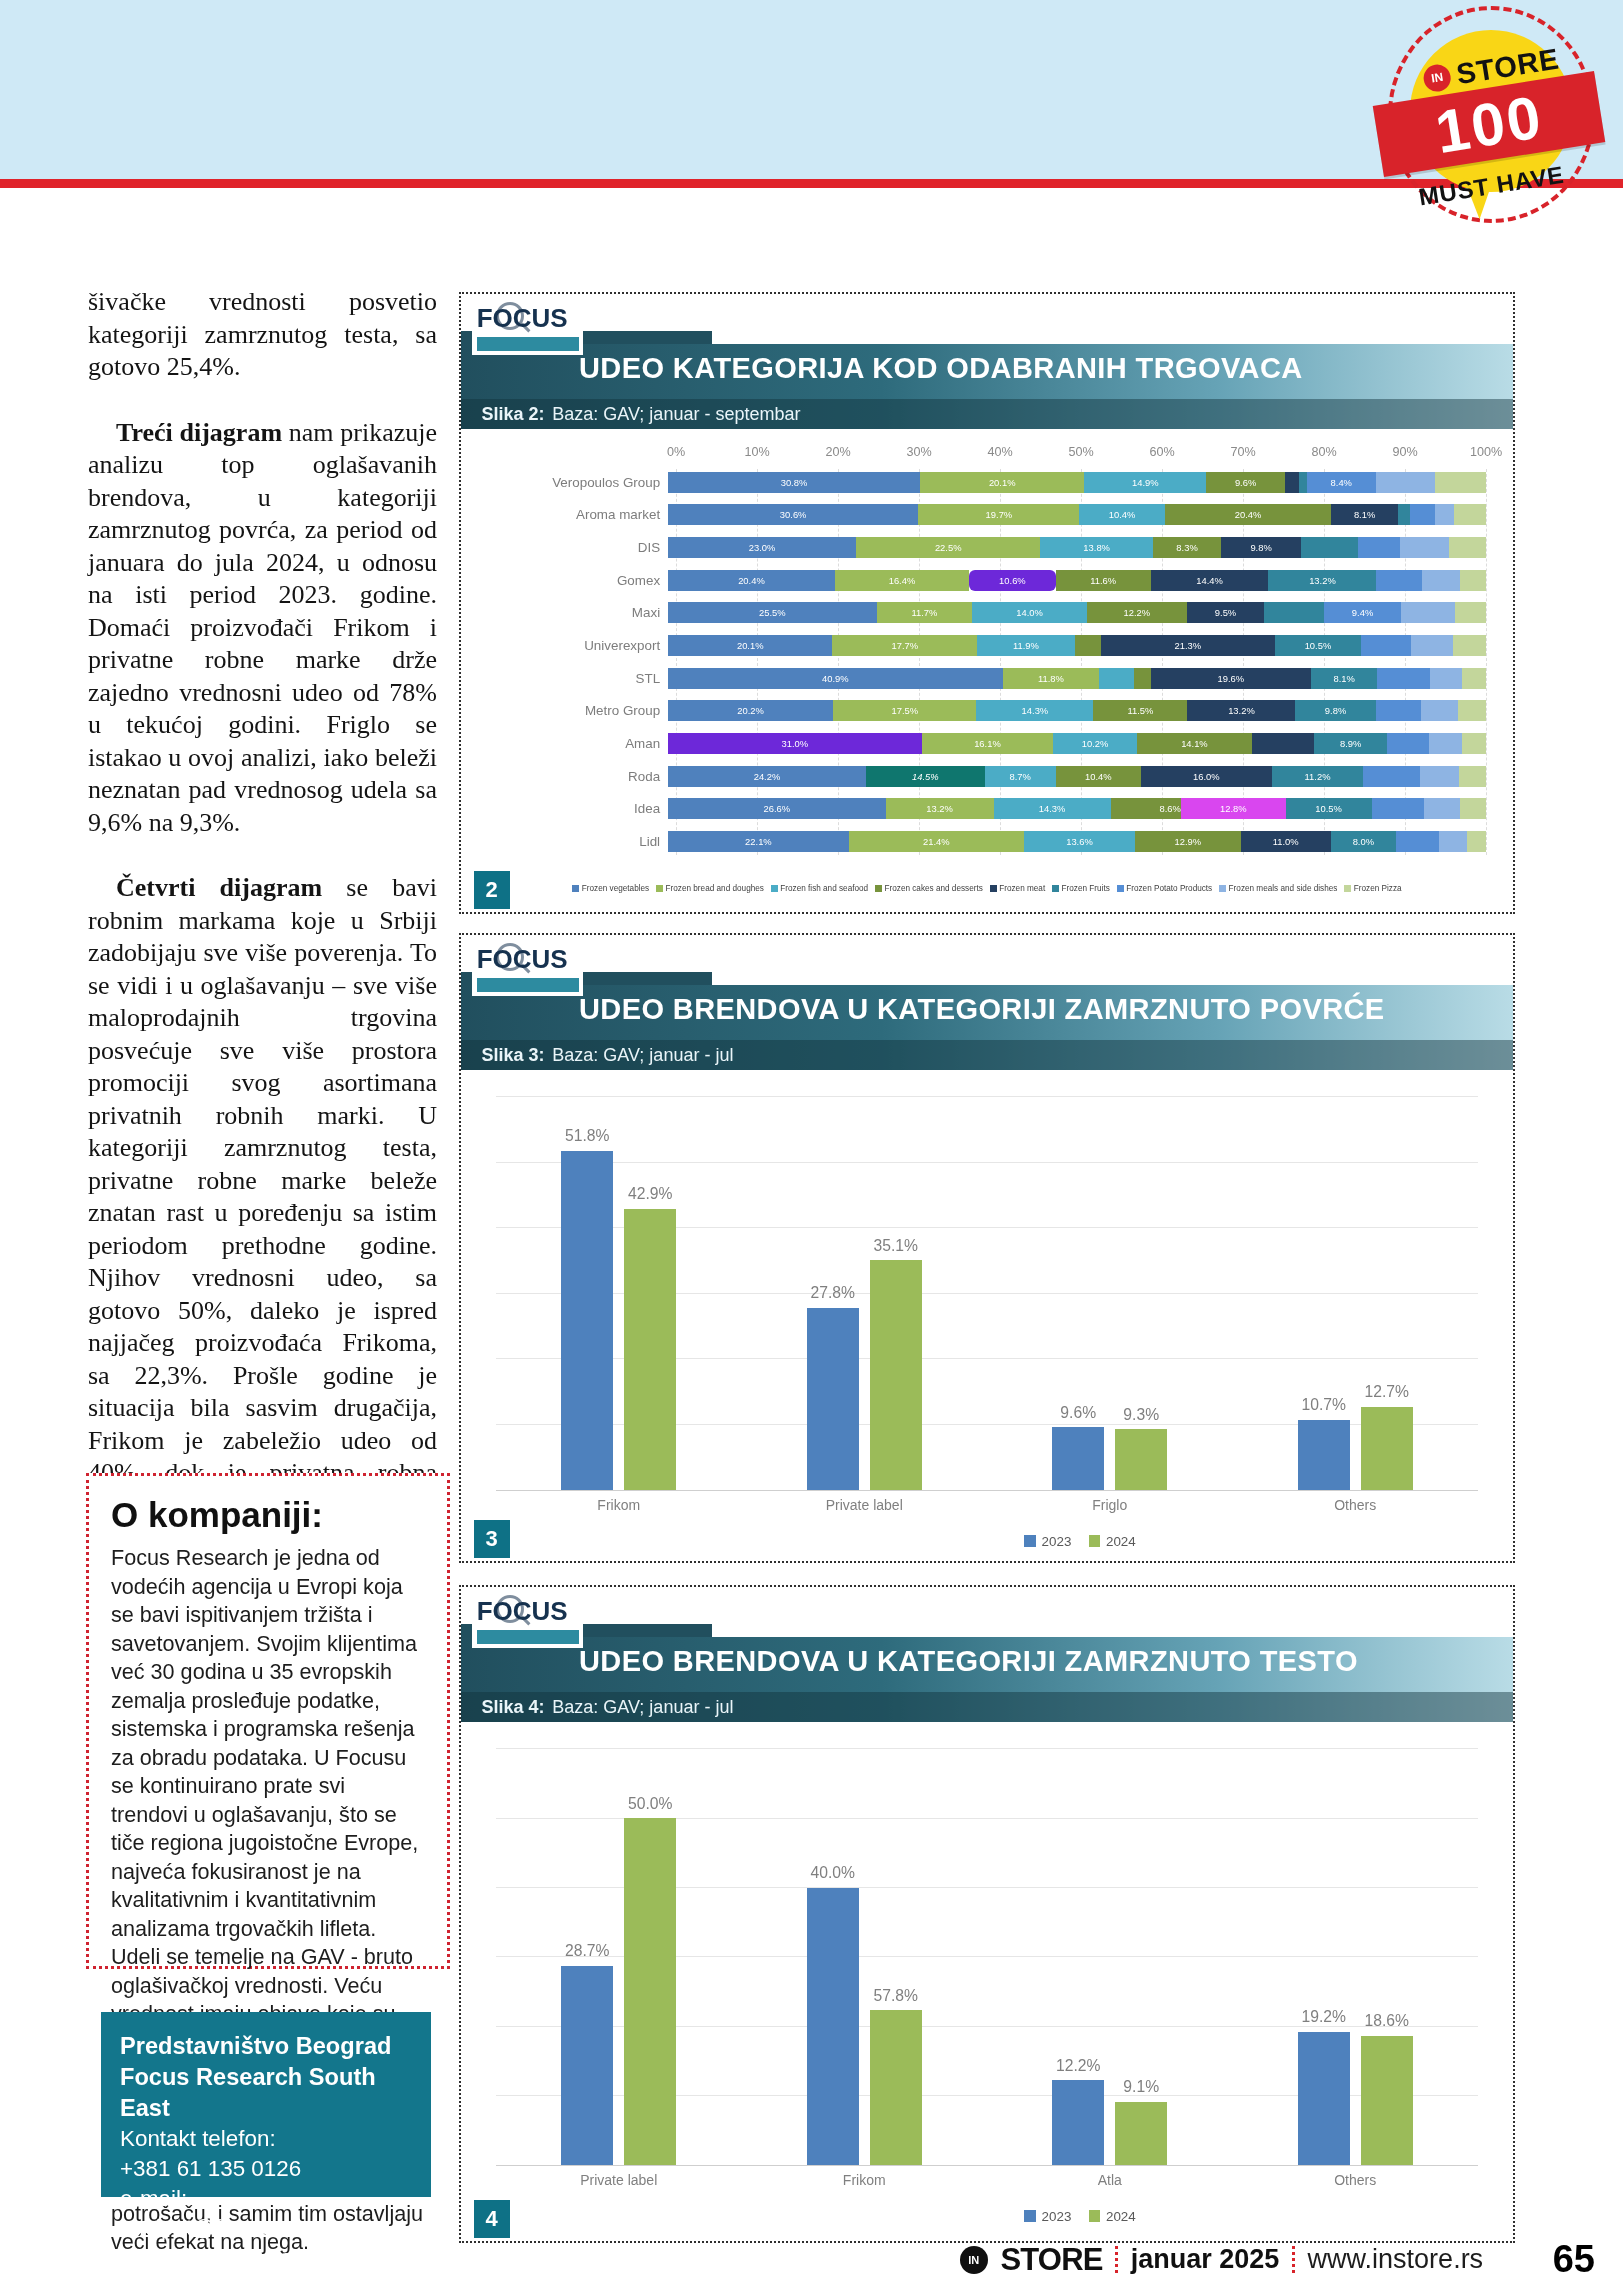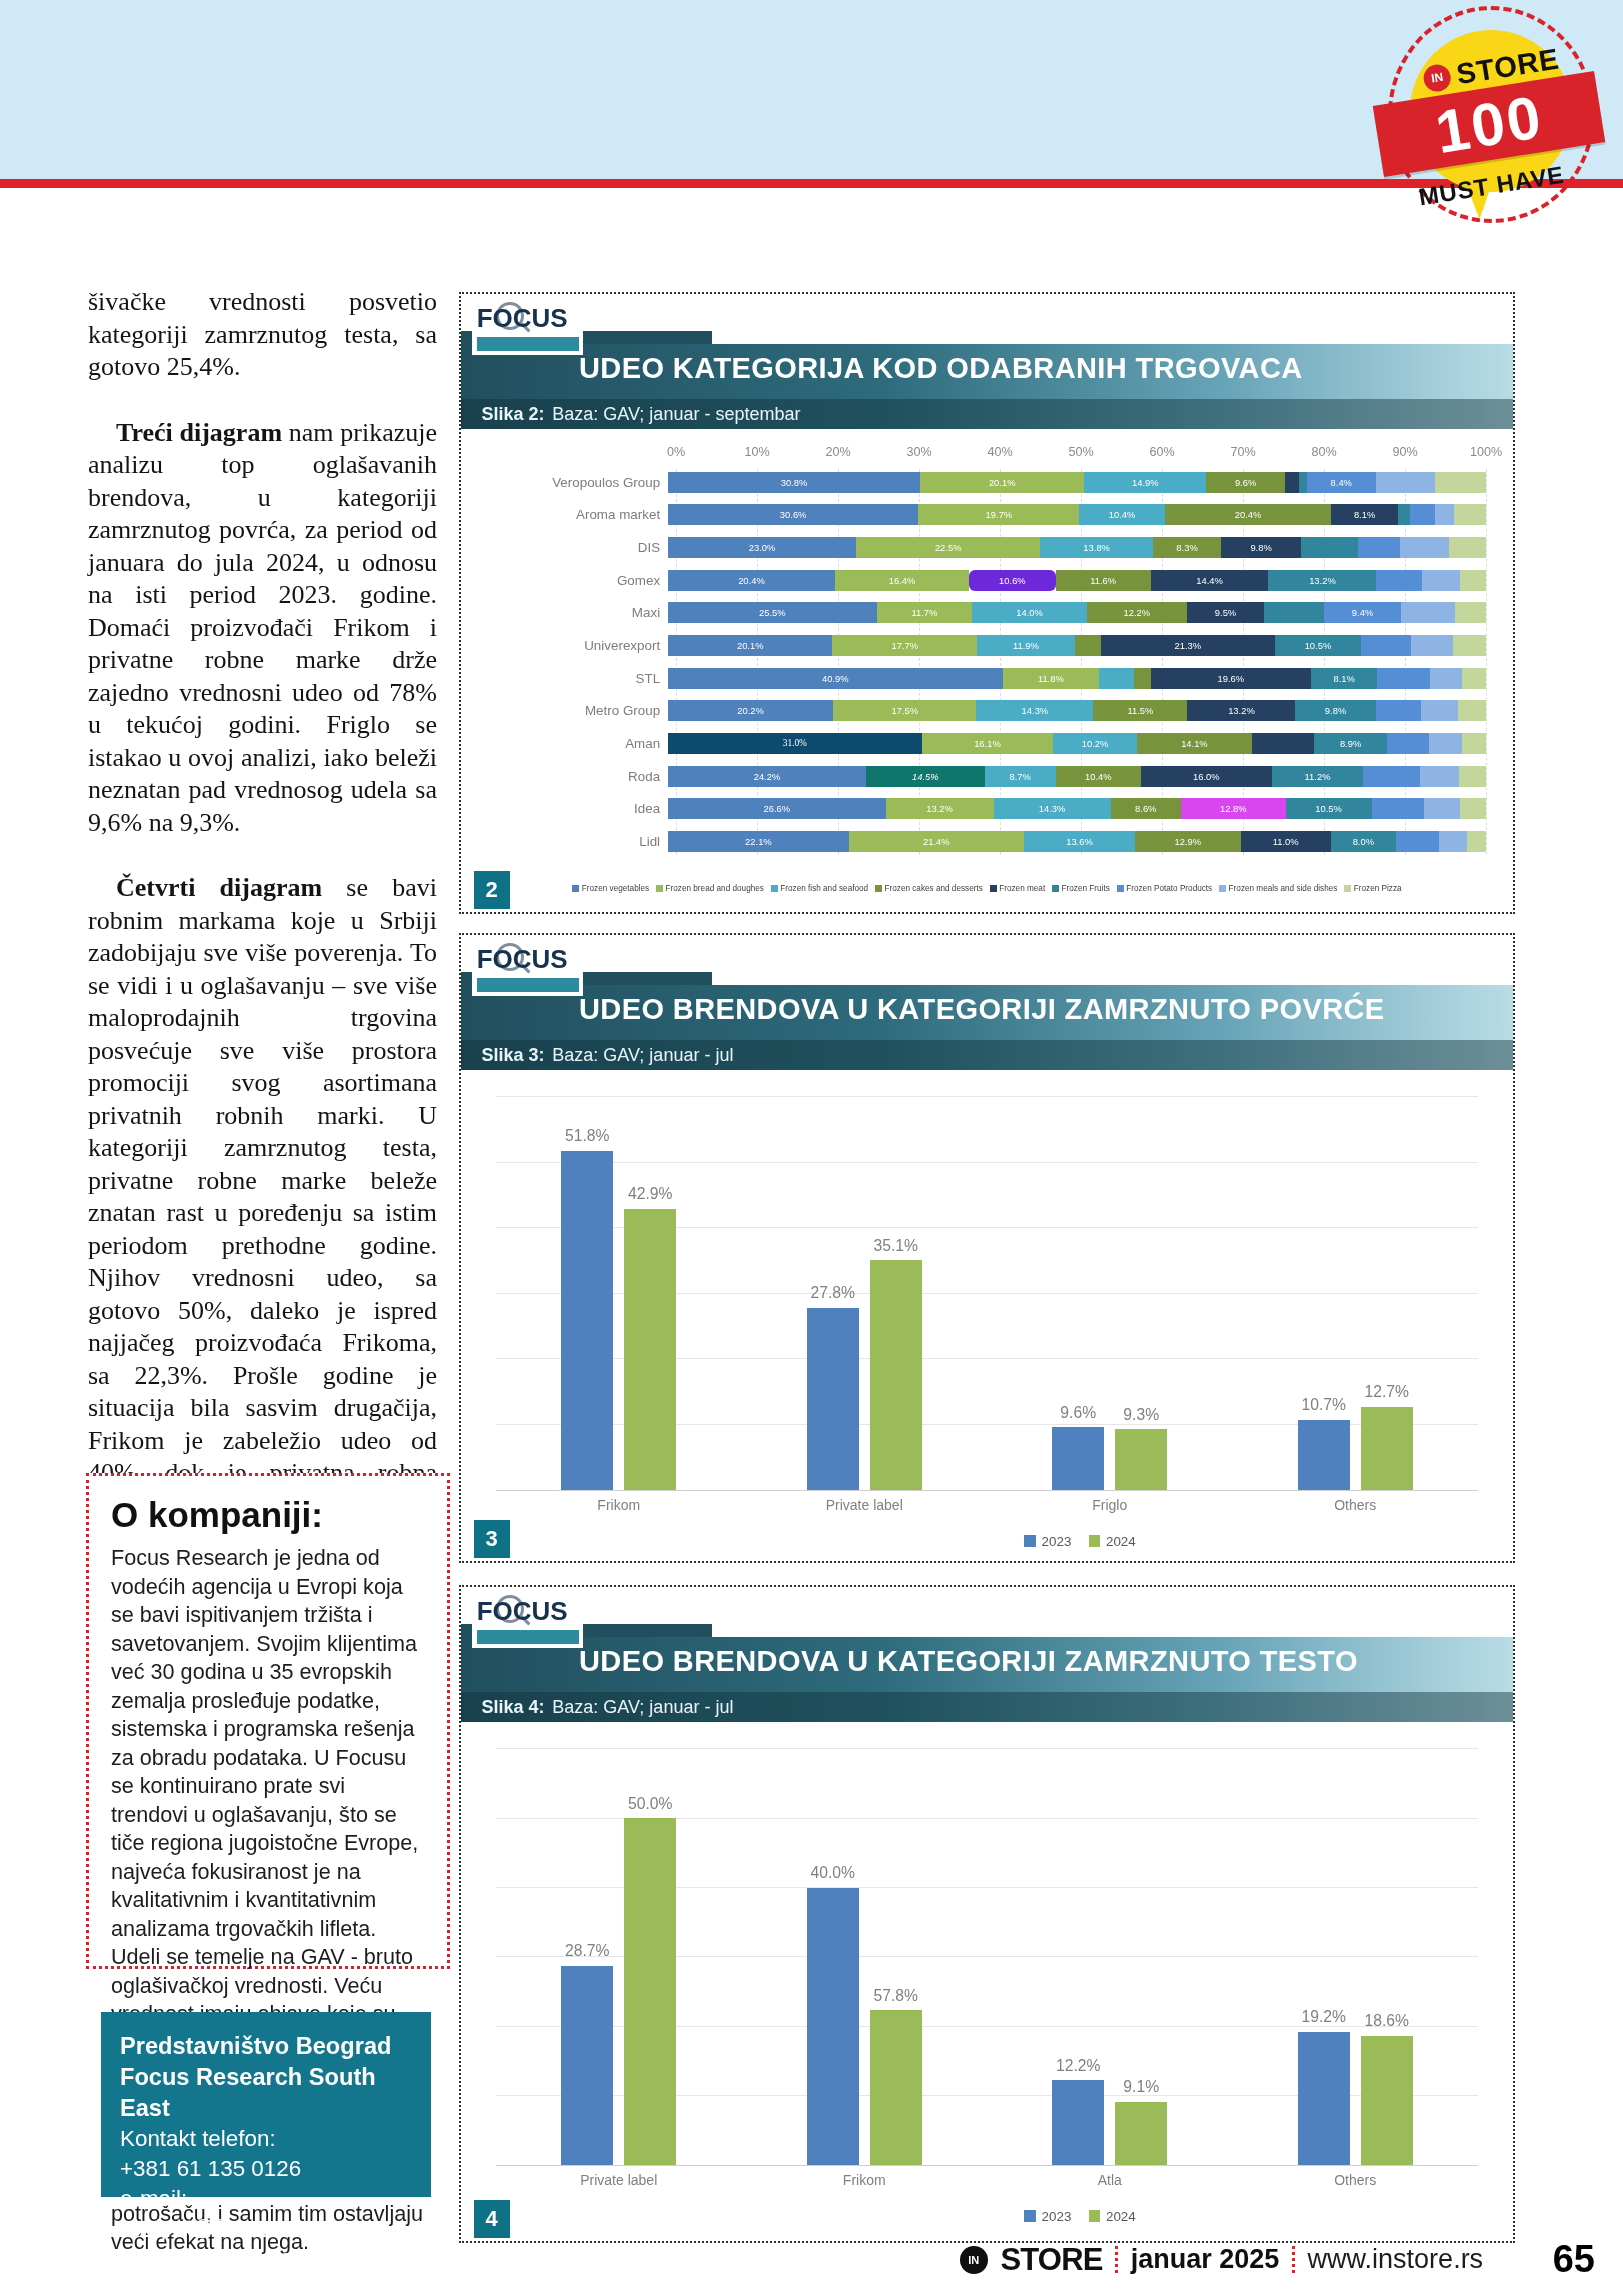--- a/index.html
+++ b/index.html
@@ -284,21 +284,21 @@
               <div class="c2-seg" style="width: 13.2%; background: rgb(37, 64, 97);">13.2%</div>
               <div class="c2-seg" style="width: 9.8%; background: rgb(49, 133, 156);">9.8%</div>
               <div class="c2-seg" style="width: 5.5%; background: rgb(85, 142, 213);"></div>
               <div class="c2-seg" style="width: 4.6%; background: rgb(142, 180, 227);"></div>
               <div class="c2-seg" style="width: 3.4%; background: rgb(195, 214, 155);"></div>
             </div>
           </div>
           <div class="c2-row">
             <div class="c2-rlabel">Aman</div>
             <div class="c2-track">
-              <div class="c2-seg" style="width: 31%; background: #0c4a6e; font-family: Liberation Serif, serif;">31.0%</div>
+              <div class="c2-seg" style="width: 31%; background: #6d28d9;">31.0%</div>
               <div class="c2-seg" style="width: 16.1%; background: rgb(155, 187, 89);">16.1%</div>
               <div class="c2-seg" style="width: 10.2%; background: rgb(75, 172, 198);">10.2%</div>
               <div class="c2-seg" style="width: 14.1%; background: rgb(119, 147, 60);">14.1%</div>
               <div class="c2-seg" style="width: 7.6%; background: rgb(37, 64, 97);"></div>
               <div class="c2-seg" style="width: 8.9%; background: rgb(49, 133, 156);">8.9%</div>
               <div class="c2-seg" style="width: 5.1%; background: rgb(85, 142, 213);"></div>
               <div class="c2-seg" style="width: 4%; background: rgb(142, 180, 227);"></div>
               <div class="c2-seg" style="width: 3%; background: rgb(195, 214, 155);"></div>
             </div>
           </div>
@@ -315,21 +315,21 @@
               <div class="c2-seg" style="width: 4.8%; background: rgb(142, 180, 227);"></div>
               <div class="c2-seg" style="width: 3.3%; background: rgb(195, 214, 155);"></div>
             </div>
           </div>
           <div class="c2-row">
             <div class="c2-rlabel">Idea</div>
             <div class="c2-track">
               <div class="c2-seg" style="width: 26.6%; background: rgb(79, 129, 189);">26.6%</div>
               <div class="c2-seg" style="width: 13.2%; background: rgb(155, 187, 89);">13.2%</div>
               <div class="c2-seg" style="width: 14.3%; background: rgb(75, 172, 198);">14.3%</div>
-              <div class="c2-seg" style="width: 8.6%; background: rgb(119, 147, 60);">8.6%</div>
+              <div class="c2-seg" style="width: 8.6%; background: rgb(119, 147, 60); text-align: right;">8.6%</div>
               <div class="c2-seg" style="width: 12.8%; background: #d946ef;">12.8%</div>
               <div class="c2-seg" style="width: 10.5%; background: rgb(49, 133, 156);">10.5%</div>
               <div class="c2-seg" style="width: 6.4%; background: rgb(85, 142, 213);"></div>
               <div class="c2-seg" style="width: 4.4%; background: rgb(142, 180, 227);"></div>
               <div class="c2-seg" style="width: 3.2%; background: rgb(195, 214, 155);"></div>
             </div>
           </div>
           <div class="c2-row">
             <div class="c2-rlabel">Lidl</div>
             <div class="c2-track">

